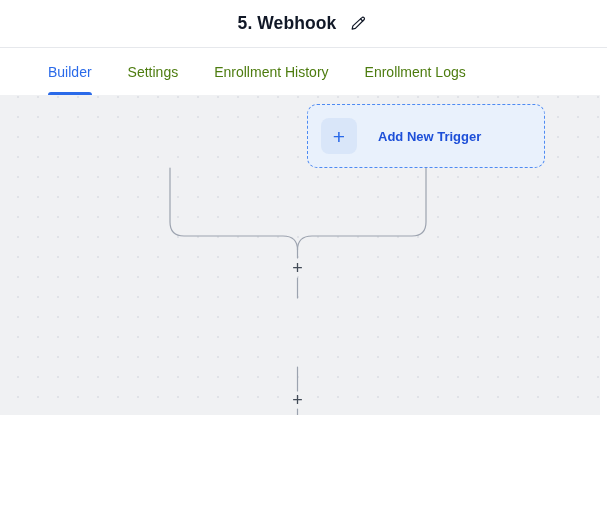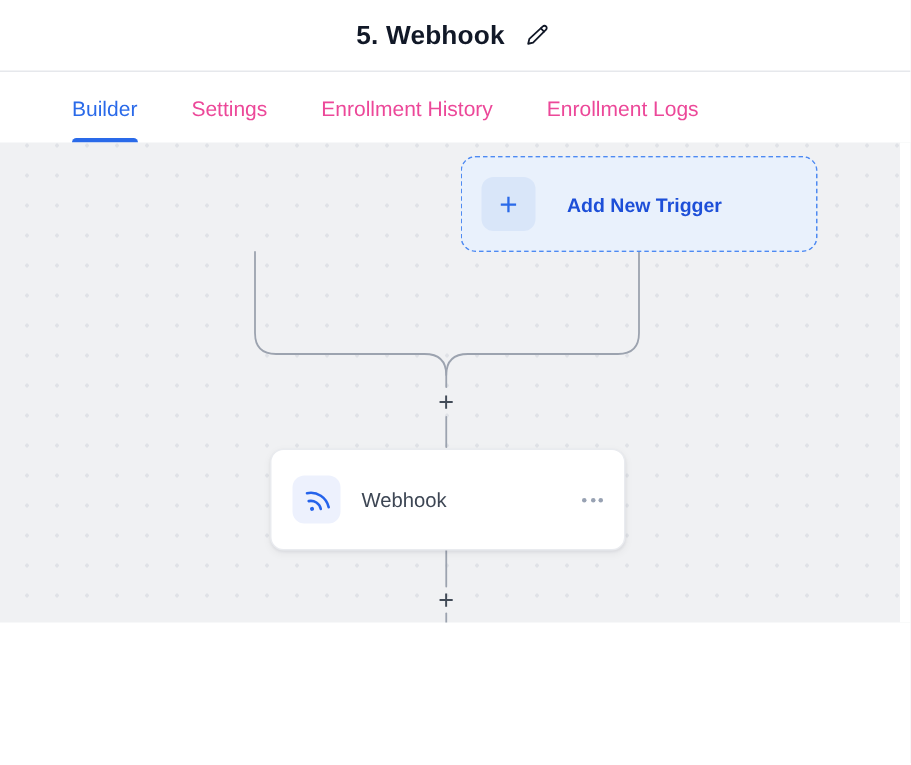--- a/index.html
+++ b/index.html
@@ -19,21 +19,21 @@
   .page-title { font-size:17.5px; font-weight:700; color:#111827; letter-spacing:.1px; }
   .edit-btn { background:none; border:none; cursor:pointer; display:flex; align-items:center; padding:2px; }
 
   
   .tabbar {
     height:47px; flex:0 0 47px; background:#ffffff;
     display:flex; align-items:stretch; padding-left:48px; gap:36px;text-align:right;
   }
   .tab {
     position:relative; display:flex; align-items:center;
-    font-size:14px; font-weight:500; color:#ec4899; cursor:pointer; white-space:nowrap;
+    font-size:14px; font-weight:500; color:#4d7c0f; cursor:pointer; white-space:nowrap;
   }
   .tab.active { color:#2a6ae9; }
   .tab.active::after {
     content:""; position:absolute; left:0; right:0; bottom:0;
     height:3px; background:#2a6ae9; border-radius:3px 3px 0 0;
   }
 
   
   .canvas {
     position:relative; flex:1; background-color:#f0f1f3;
@@ -131,35 +131,20 @@
     </svg>
 
 
     <div class="add-trigger-card">
       <div class="plus-box">+</div>
       <span class="add-trigger-label">Add New Trigger</span>
     </div>
 
     <div class="plus-node plus1">+</div>
 
-    <div class="node-card webhook-card">
-      <div class="icon-box">
-        <svg class="rss-rot" width="19" height="19" viewBox="0 0 24 24" fill="none" stroke="#2563eb" stroke-width="2.2" stroke-linecap="round">
-          <path d="M4.8 11.2a8.6 8.6 0 0 1 8.6 8.6"></path>
-          <path d="M4.8 4.4a15.4 15.4 0 0 1 15.4 15.4"></path>
-          <circle cx="6.2" cy="18.2" r="1.7" fill="#2563eb" stroke="none"></circle>
-        </svg>
-      </div>
-      <span class="card-label">Webhook</span>
-      <span class="dots">
-          <i></i>
-          <i></i>
-          <i></i>
-        </span>
-    </div>
 
     <div class="plus-node plus2">+</div>
 
     <div class="end-pill">END</div>
 
     <div class="scrollbar-track"></div>
   </div>
 </div>
 
 </body></html>

